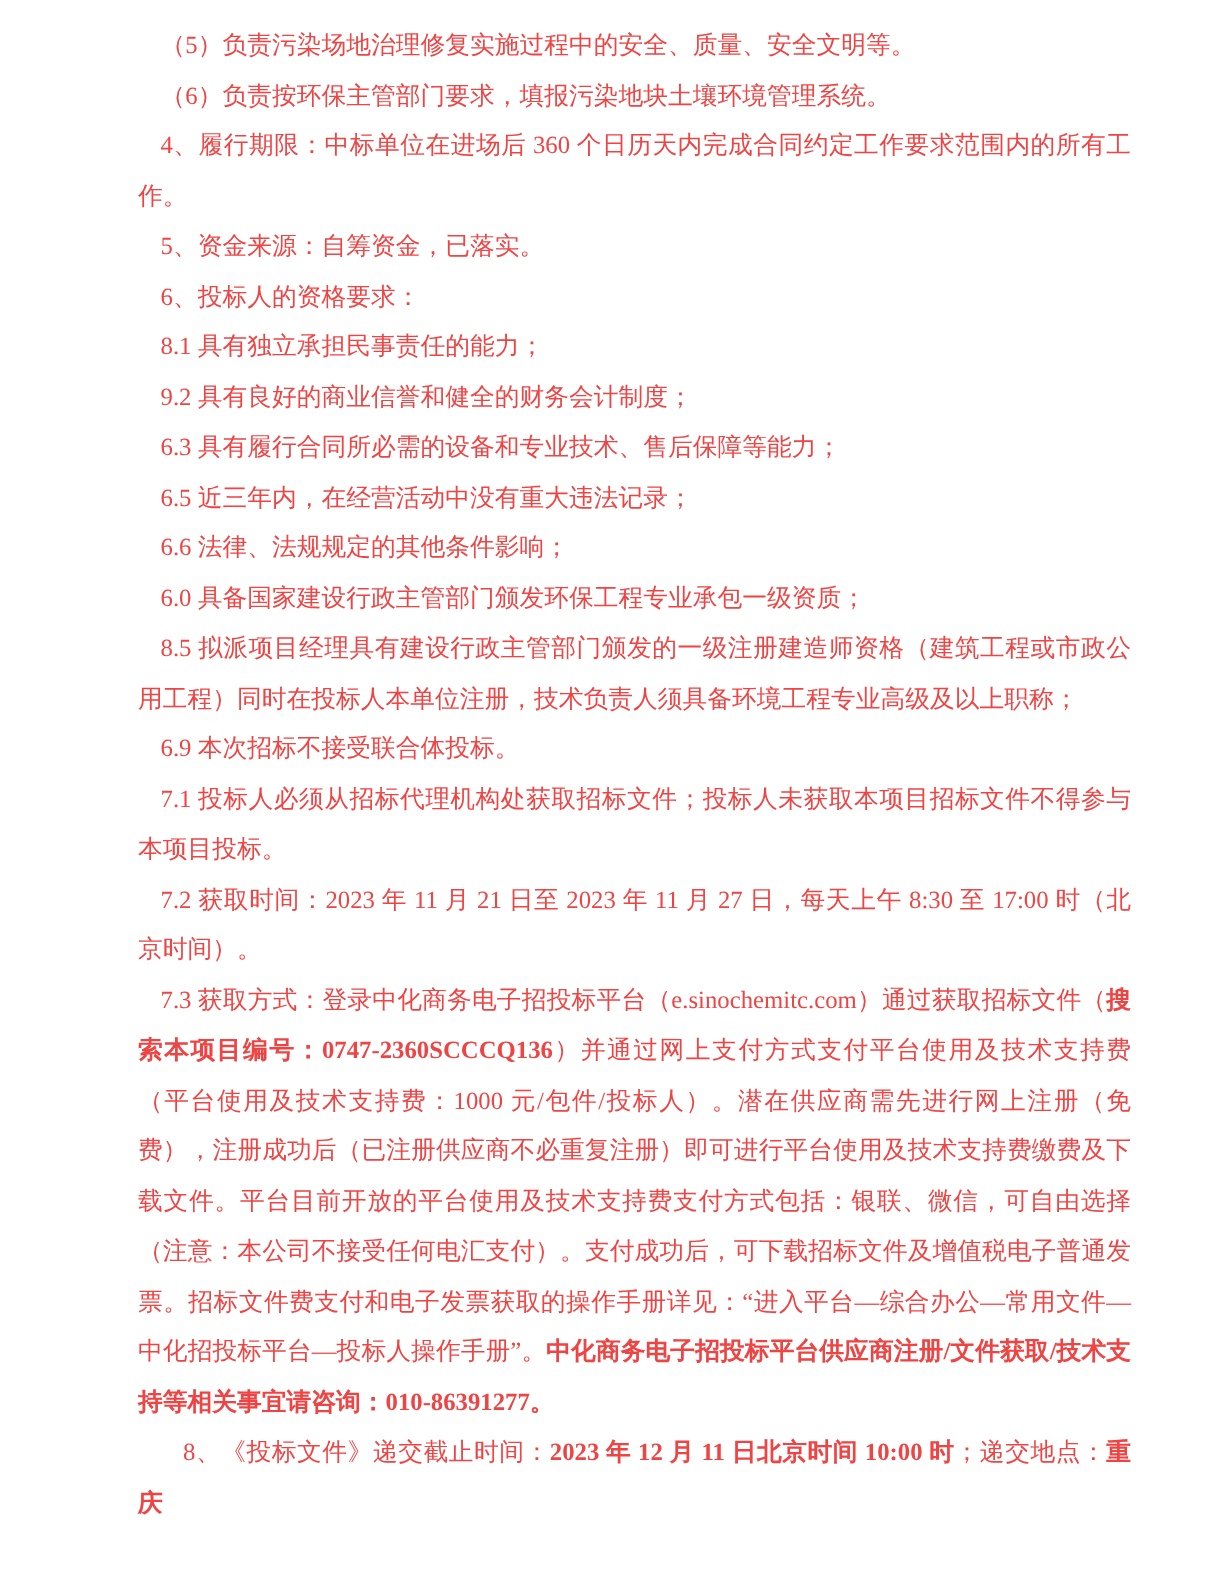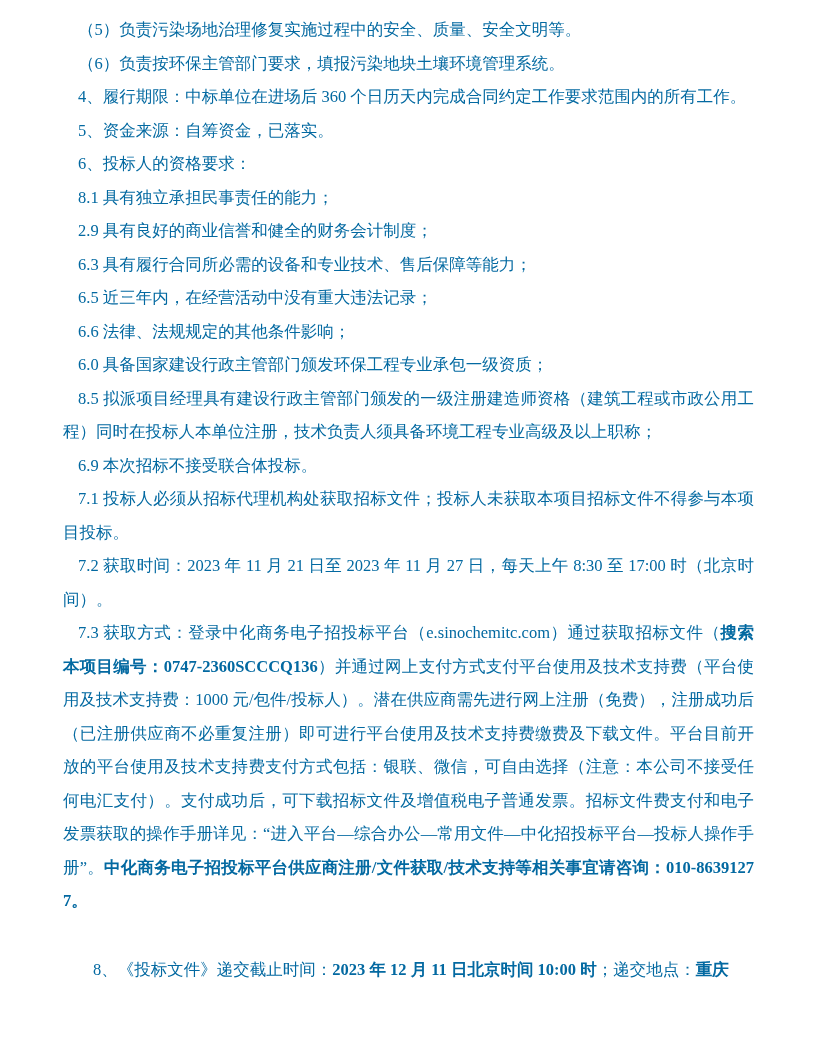--- a/index.html
+++ b/index.html
@@ -9,38 +9,37 @@
   }
   body {
     width: 816px;
     height: 1057px;
     overflow: hidden;
   }
   .page {
     box-sizing: border-box;
     width: 816px;
     height: 1057px;
-    padding: 13px 62px 0 63px;
+    padding: 13px 62px 0 92px;
     background: #ffffff;
     font-family: "Liberation Serif", "DejaVu Serif", serif;
     font-size: 16.5px;
     line-height: 33.5px;
-    color: #0369a1;
+    color: #ef4444;
     text-align: justify;
     overflow: hidden;
   }
   .page p {
     margin: 0;
     padding: 0;
     text-indent: 15px;
     word-break: break-all;
   }
   .page p.indent-wide {
     text-indent: 30px;
-    margin-top: 35px;
   }
   .b {
     font-weight: bold;
   }
   .u {
     text-underline-offset: 3px;
   }
 </style>
 </head>
 <body>
@@ -52,21 +51,21 @@
   <p><span>（6）负责按环保主管部门要求，填报污染地块土壤环境管理系统。</span></p>
 
   <p><span>4、履行期限：中标单位在进场后 360 个日历天内完成合同约定工作要求范围内的所有工作。</span></p>
 
   <p><span>5、资金来源：自筹资金，已落实。</span></p>
 
   <p><span>6、投标人的资格要求：</span></p>
 
   <p><span>8.1 具有独立承担民事责任的能力；</span></p>
 
-  <p><span>2.9 具有良好的商业信誉和健全的财务会计制度；</span></p>
+  <p><span>9.2 具有良好的商业信誉和健全的财务会计制度；</span></p>
 
   <p><span>6.3 具有履行合同所必需的设备和专业技术、售后保障等能力；</span></p>
 
 
   <p><span>6.5 近三年内，在经营活动中没有重大违法记录；</span></p>
 
   <p><span>6.6 法律、法规规定的其他条件影响；</span></p>
 
   <p><span>6.0 具备国家建设行政主管部门颁发环保工程专业承包一级资质；</span></p>
 

